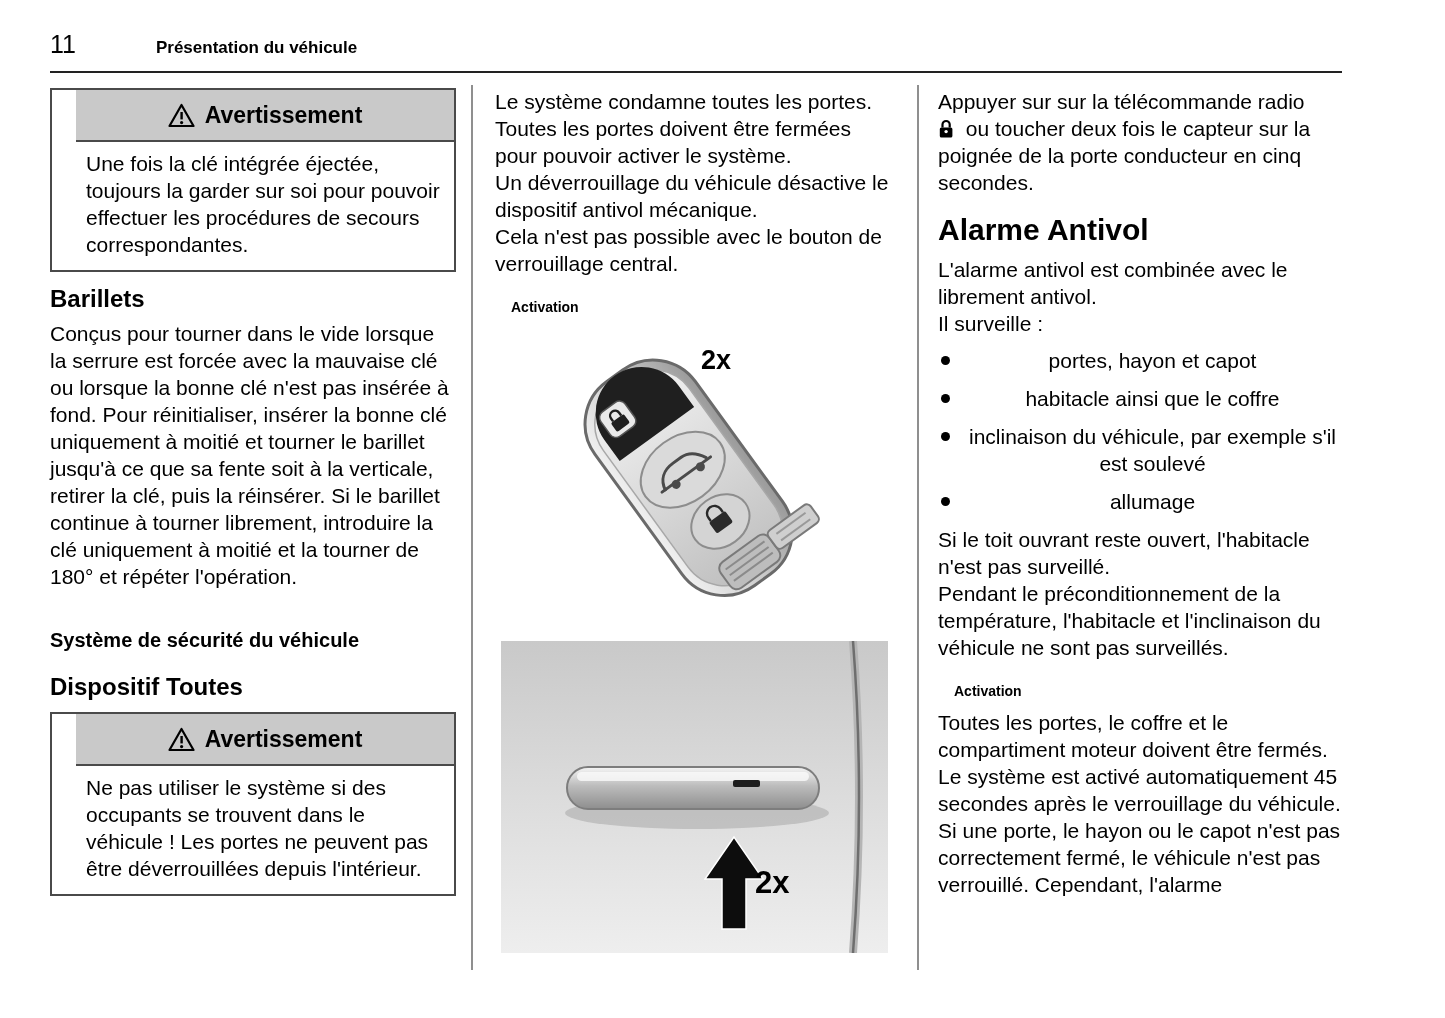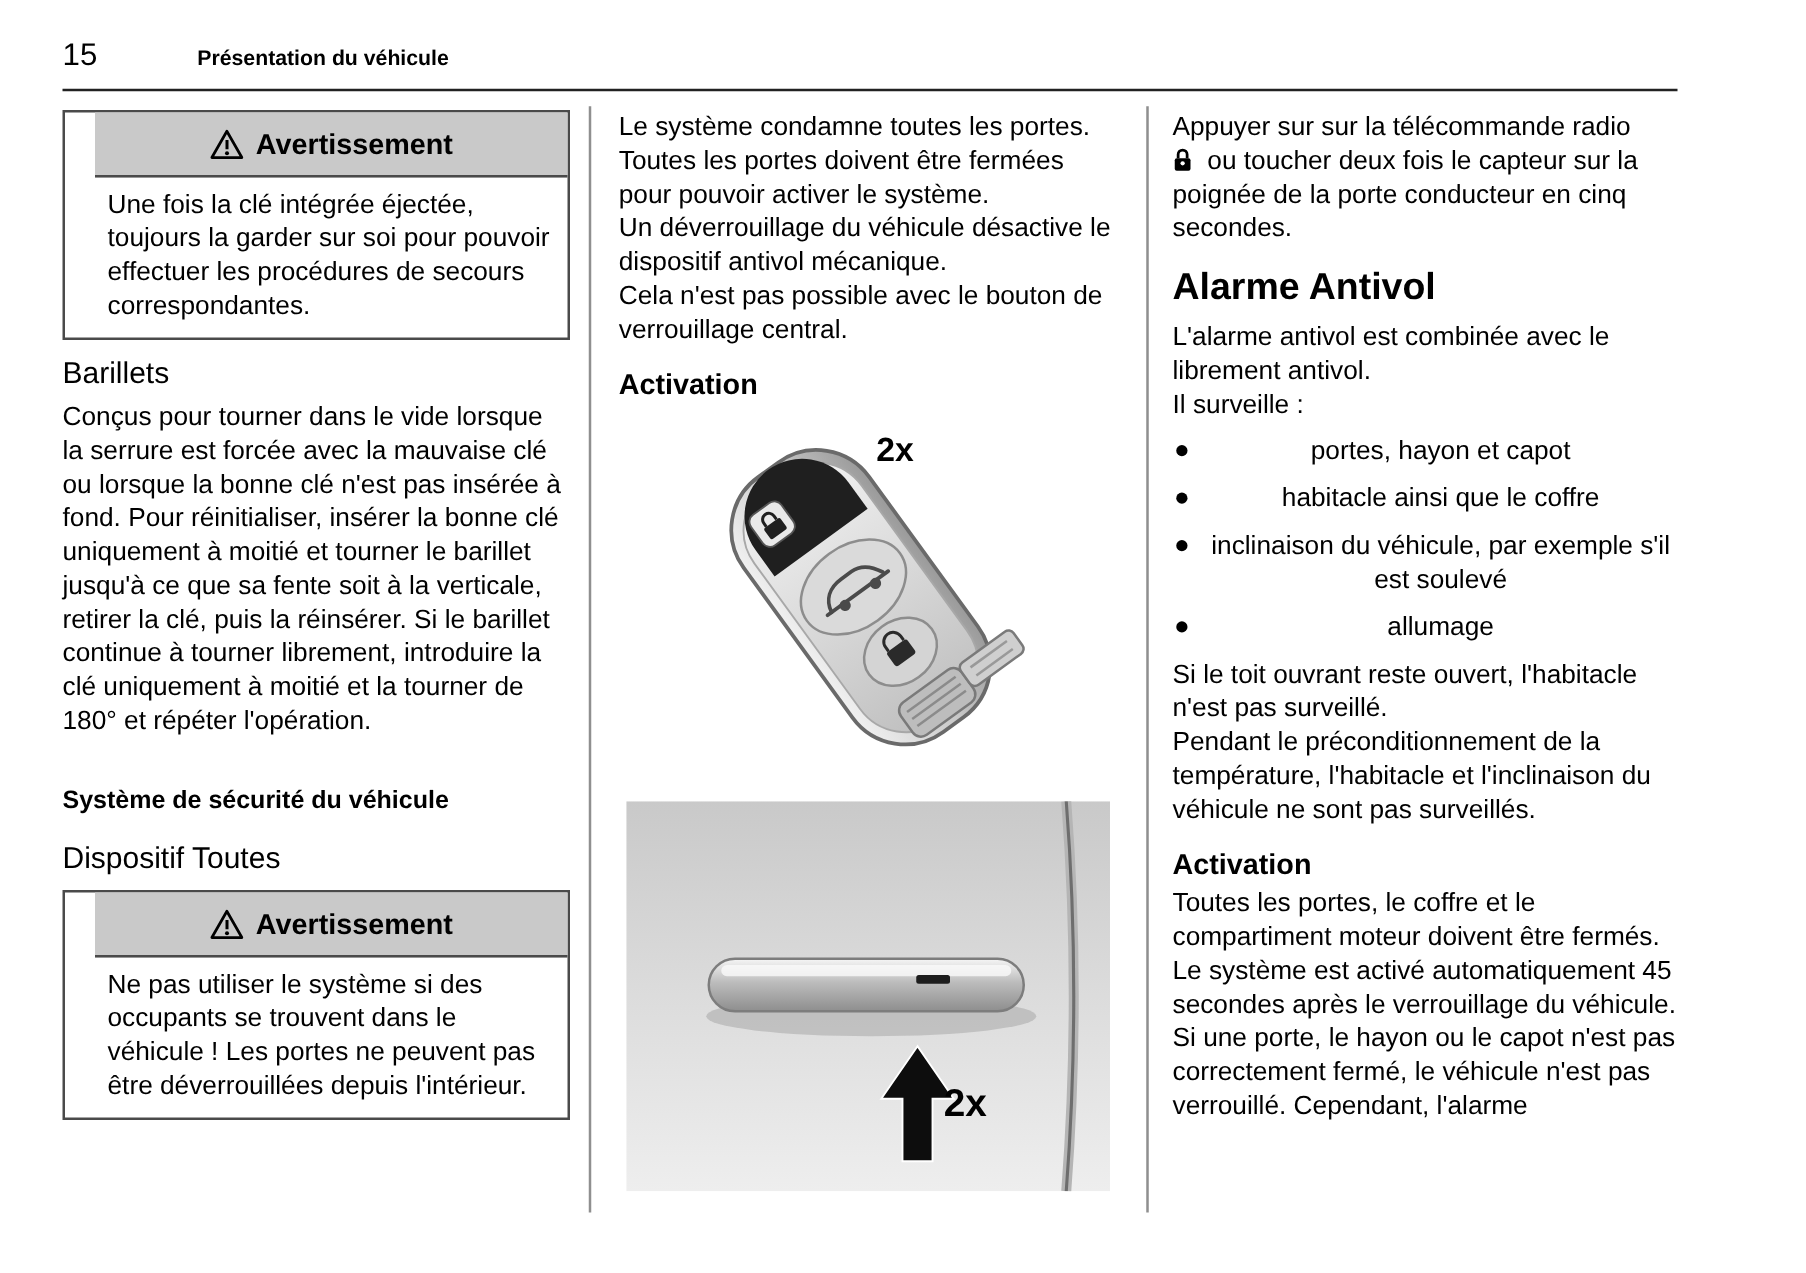--- a/index.html
+++ b/index.html
@@ -34,23 +34,23 @@
   .warnbox { border:2px solid #4a4a4a; background:#fff;padding-left:24px; }
   .warnbox-header {
     background:#c9c9c9; border-bottom:2px solid #4a4a4a;
     height:52px; display:flex; align-items:center; justify-content:center;
     gap:10px; font-weight:bold; font-size:23px;
   }
   .warnbox-body { padding:8px 10px 12px 10px; }
 
   
   .h-big   { font-size:20px; line-height:40px; font-weight:bold; margin:30px 0 12px; }
-  .h-mid   { font-size:24px; line-height:30px; font-weight:normal; margin:4px 0 6px; }
+  .h-mid   { font-size:24px; line-height:30px; font-weight:bold; margin:4px 0 6px; }
   .h-mid2  { font-size:30px; line-height:36px; font-weight:bold; margin:16px 0 8px; }
-  .h-small { font-size:23px; line-height:28px; font-weight:bold; margin:16px 0 4px; }
+  .h-small { font-size:14px; line-height:28px; font-weight:bold; margin:16px 16px 4px; }
 
   .gap-top    { margin-top:0; }
 
   
   ul.dotlist { list-style:none; margin:10px 0 2px 0;text-align:center; }
   ul.dotlist li { position:relative; padding-left:25px; margin-bottom:11px; }
   ul.dotlist li::before {
     content:""; position:absolute; left:3px; top:9px;
     width:9px; height:9px; border-radius:50%; background:#000;
   }
@@ -68,21 +68,21 @@
   .handle-label { left:254px; top:228px; font-size:31px; }
 
   .warn-icon svg { display:block; }
 </style>
 </head>
 <body>
 
 <div class="page">
 
   <div class="header">
-    <span class="page-num">15</span>
+    <span class="page-num">11</span>
     <span class="page-title">Présentation du véhicule</span>
   </div>
 
   <div class="divider d1"></div>
   <div class="divider d2"></div>
 
   <div class="col col1">
 
     <div class="warnbox">
       <div class="warnbox-header">

